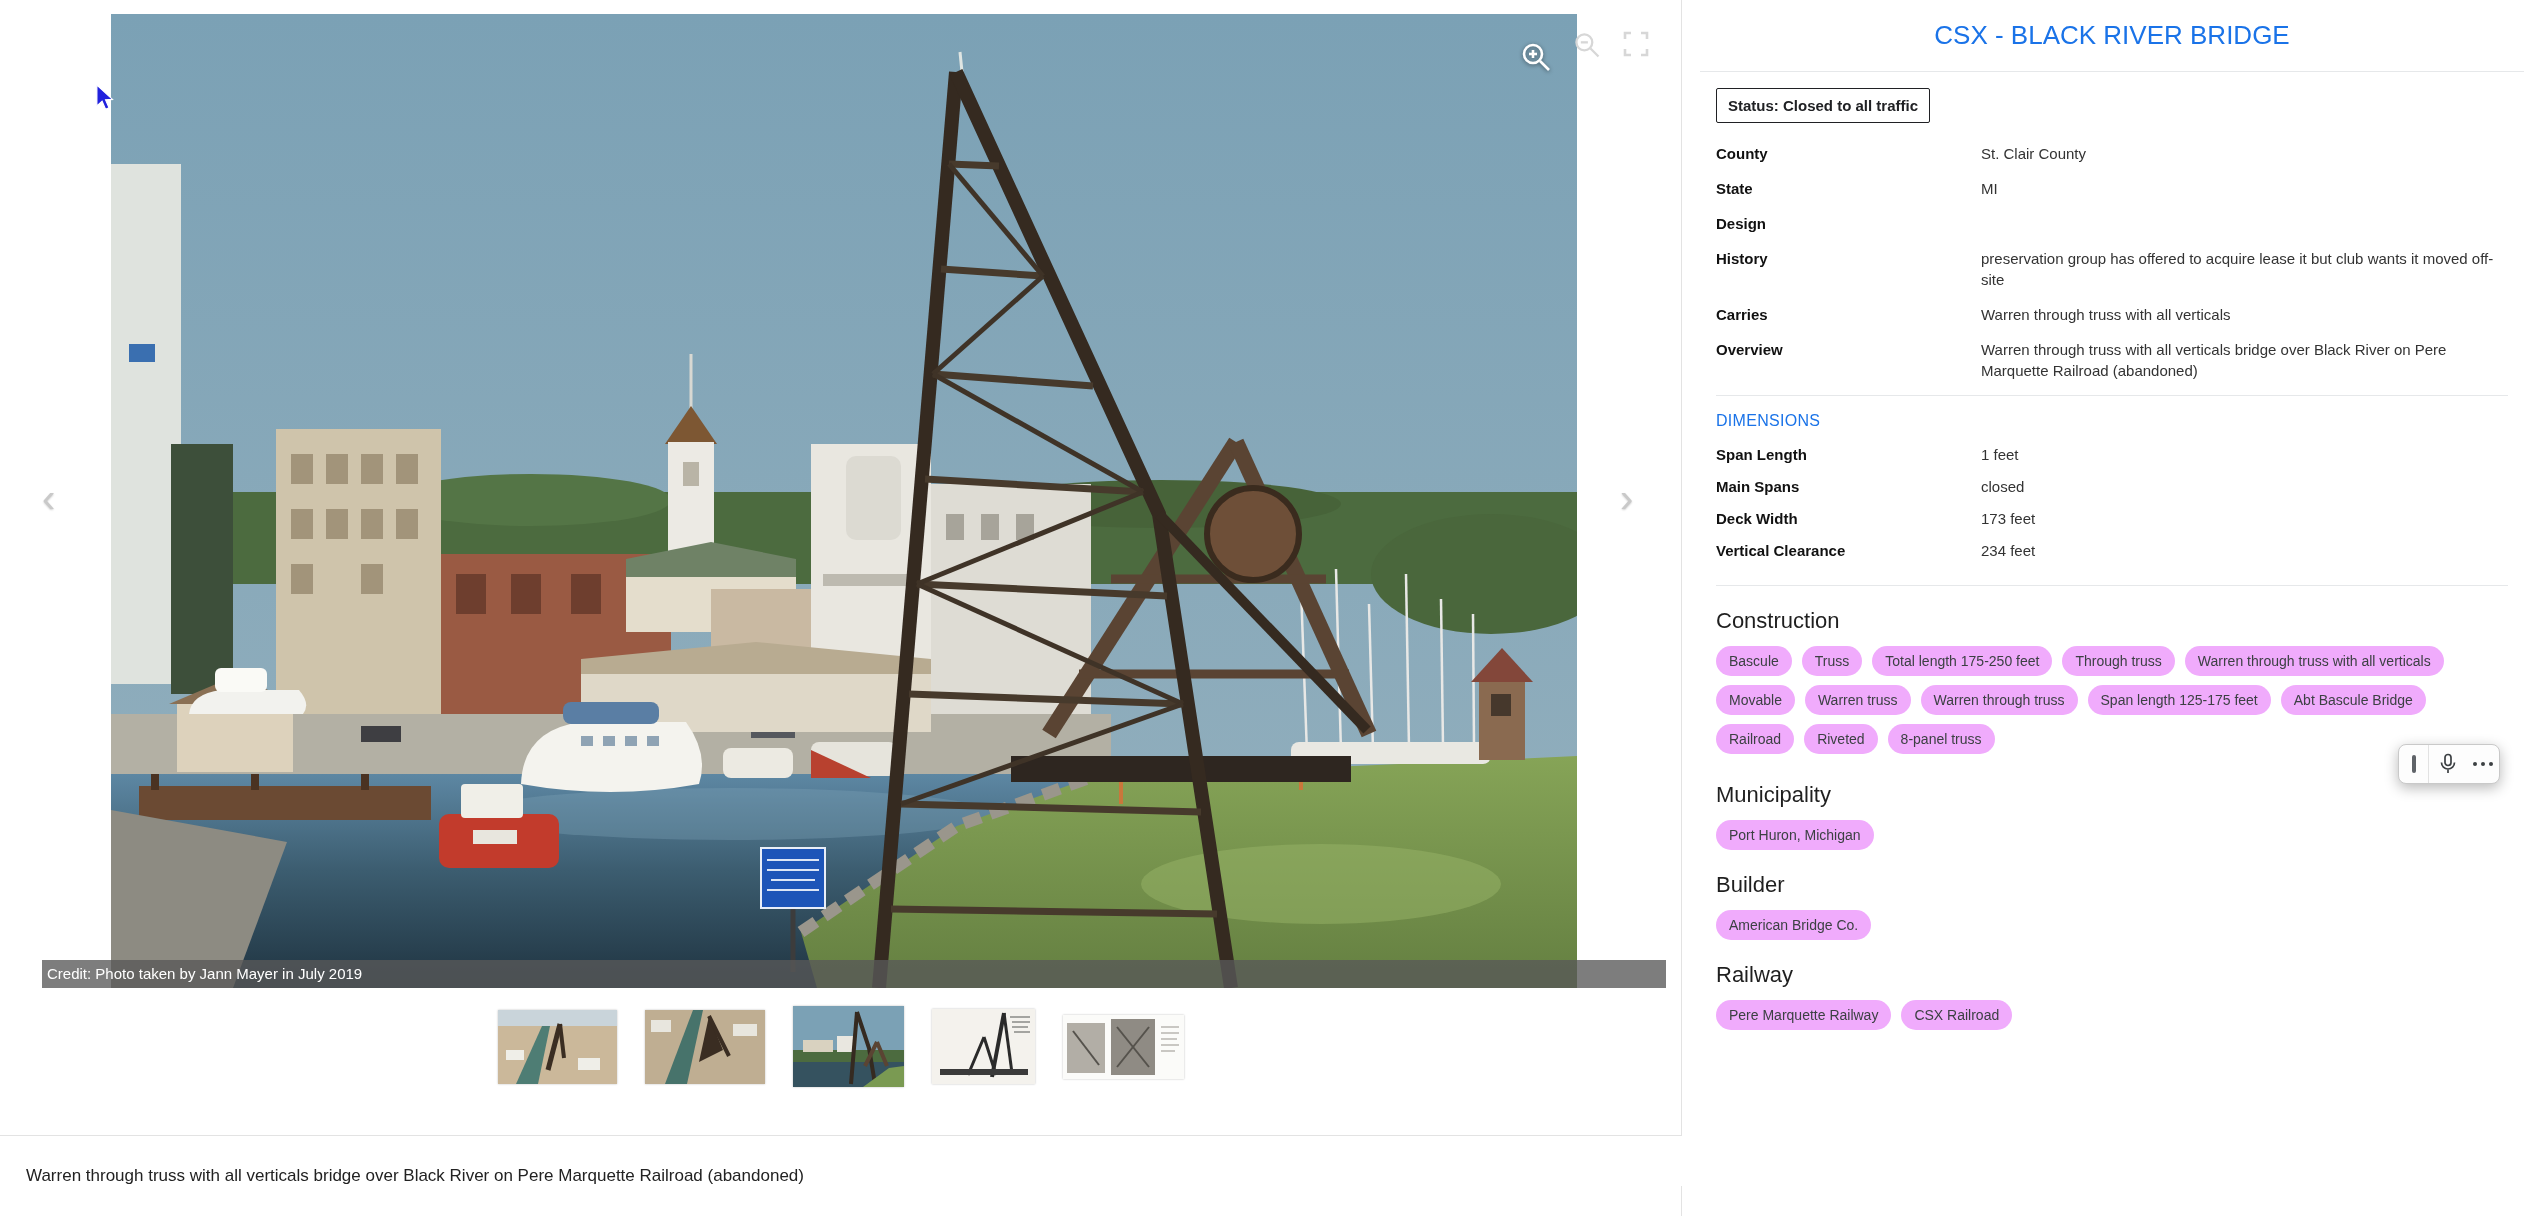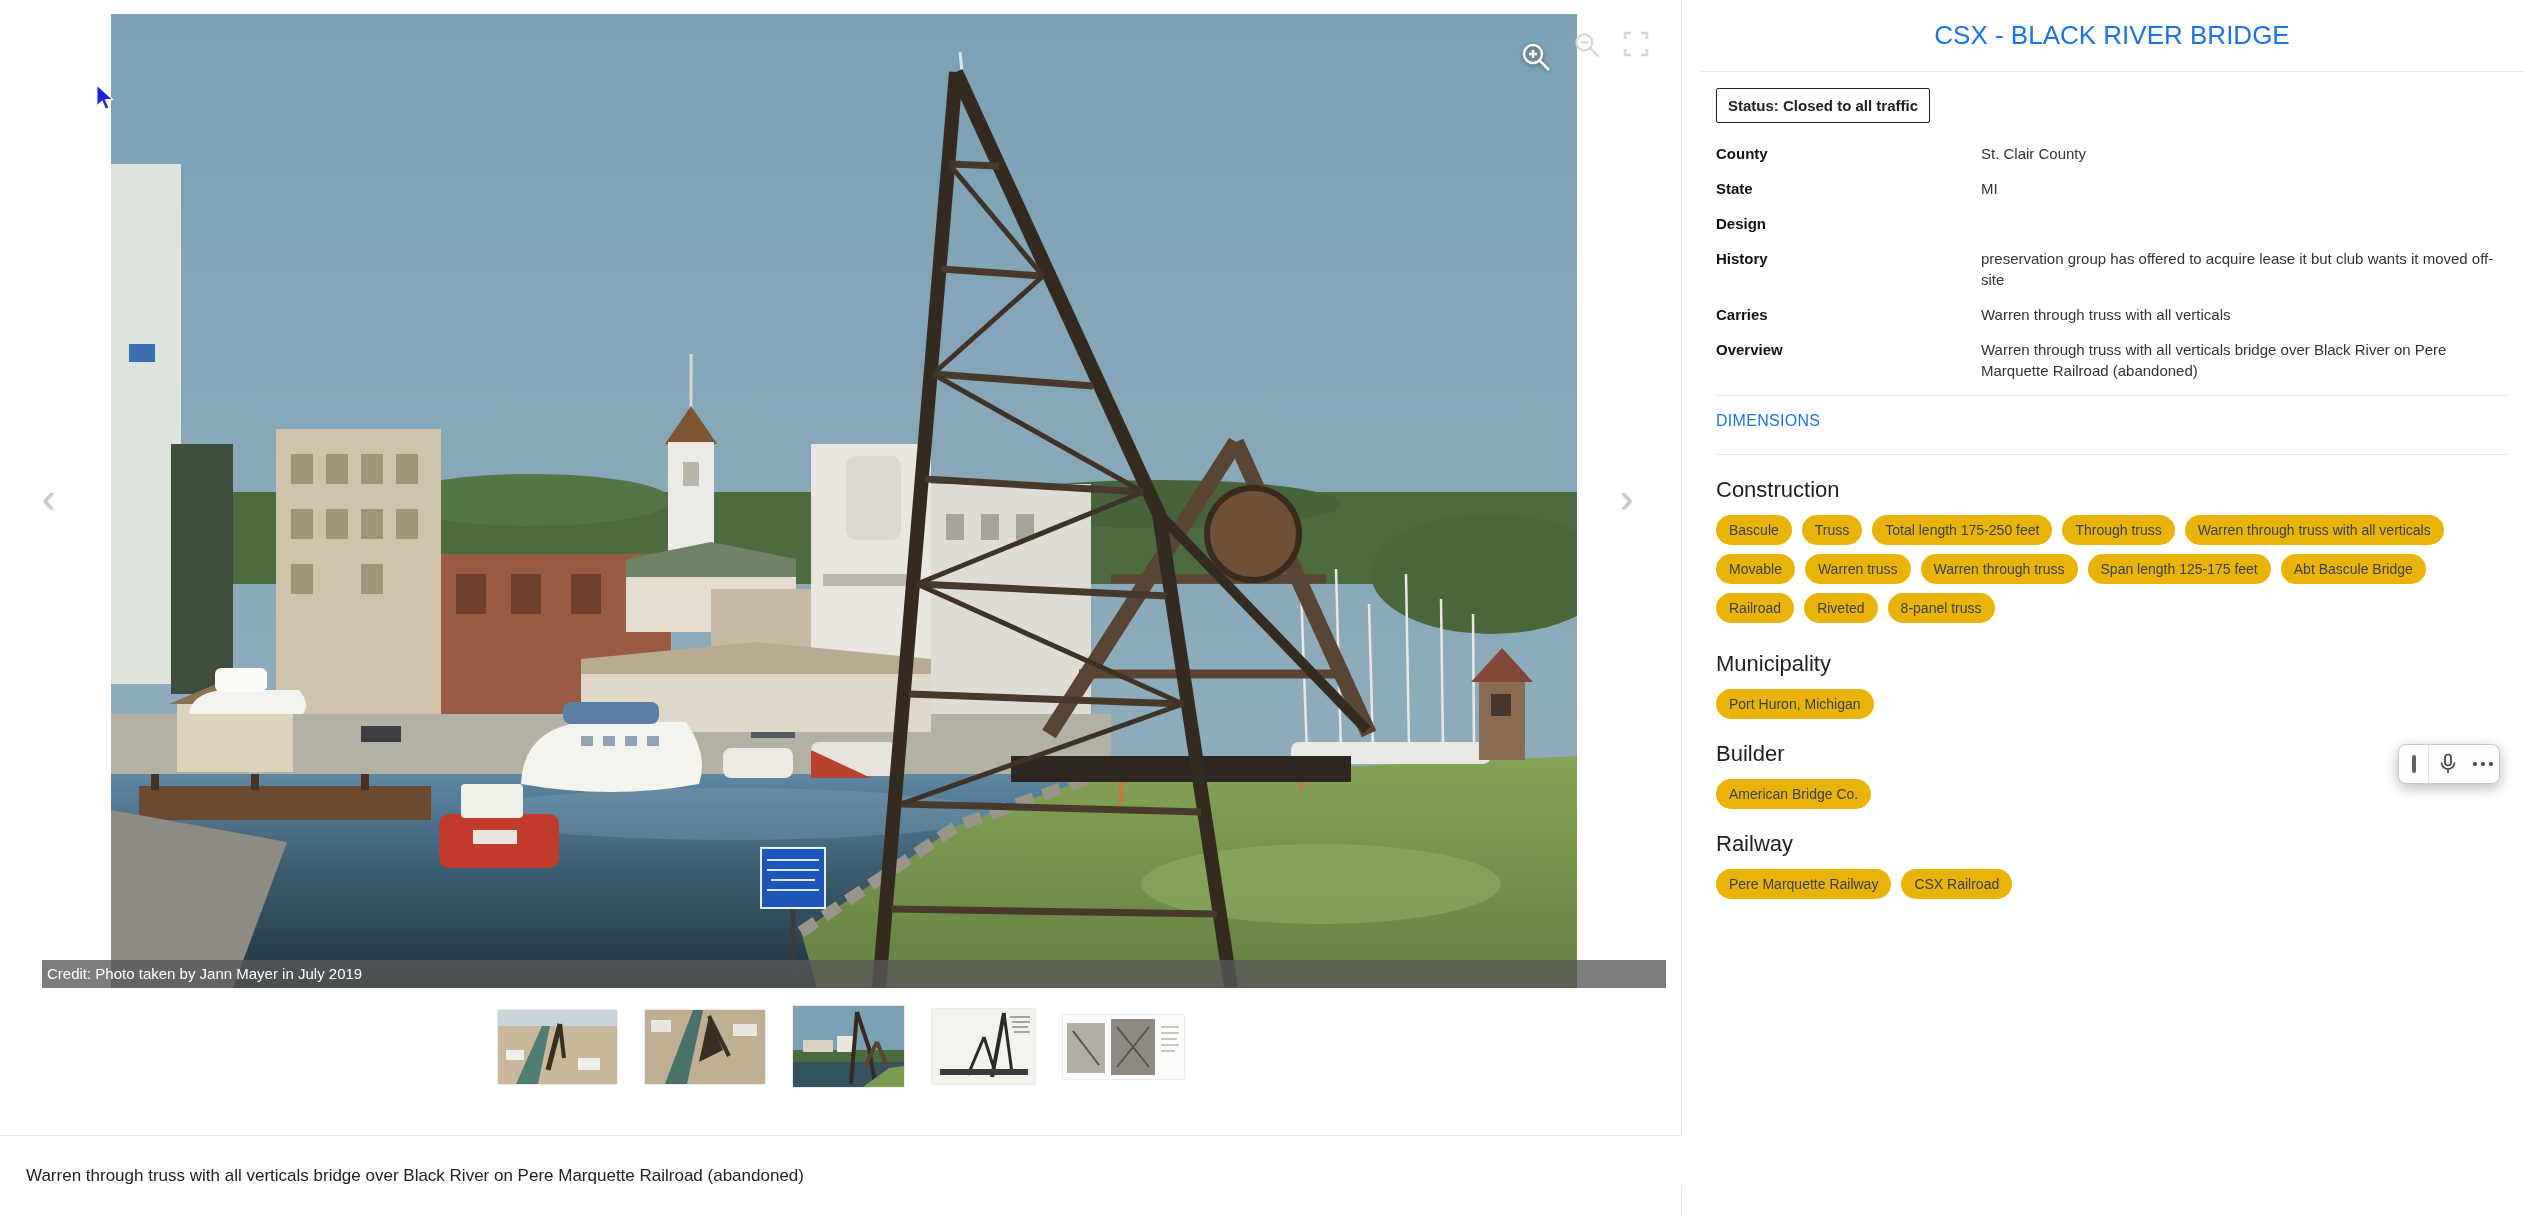--- a/index.html
+++ b/index.html
@@ -45,21 +45,21 @@
   .info-label { font-weight:700; color:#111; }
   .info-value { color:#333; }
   .dim-row { margin-bottom:11px; }
   .pdiv { border-top:1px solid #e6e8ea; margin-top:6px; }
   .pdiv.low { margin-top:24px; }
   .dims-heading { text-align:left; color:#1a73e8; font-size:16px; font-weight:500;
     margin:16px 0 14px; letter-spacing:.3px; }
   .sec-heading { font-size:22px; font-weight:400; color:#1f1f1f; margin-top:22px; }
   .sec-heading.construction { margin-top:22px; }
   .tags { display:flex; flex-wrap:wrap; gap:9px 10px; margin-top:12px; }
-  .tag { background:#eab308; border-radius:16px; padding:7px 13px; font-size:14px;
+  .tag { background:#f0abfc; border-radius:16px; padding:7px 13px; font-size:14px;
     color:#3c4043; line-height:16px; cursor:pointer; white-space:nowrap; }
 
   
   .float-toolbar { position:absolute; left:2398px; top:744px; width:102px; height:40px;
     background:#fdfdfd; border:1px solid #c9c9c9; border-radius:8px;
     box-shadow:0 4px 14px rgba(0,0,0,.28); display:flex; align-items:stretch; z-index:20; }
   .ft-seg { display:flex; align-items:center; justify-content:center; cursor:pointer; }
   .ft-caret { width:30px; border-right:1px solid #e2e2e2; }
   .ft-caret .bar { width:4px; height:18px; background:#5f6368; border-radius:2px; }
   .ft-mic { width:38px; }
@@ -374,20 +374,39 @@
       </div>
         <div class="info-row">
         <div class="info-label">Overview</div>
         <div class="info-value">Warren through truss with all verticals bridge over Black River on Pere Marquette Railroad (abandoned)</div>
       </div>
       </div>
 
     <div class="pdiv"></div>
     <div class="dims-heading">DIMENSIONS</div>
 
+    <div>
+
+    <div class="info-row dim-row">
+        <div class="info-label">Span Length</div>
+        <div class="info-value">1 feet</div>
+      </div>
+        <div class="info-row dim-row">
+        <div class="info-label">Main Spans</div>
+        <div class="info-value">closed</div>
+      </div>
+        <div class="info-row dim-row">
+        <div class="info-label">Deck Width</div>
+        <div class="info-value">173 feet</div>
+      </div>
+        <div class="info-row dim-row">
+        <div class="info-label">Vertical Clearance</div>
+        <div class="info-value">234 feet</div>
+      </div>
+      </div>
 
     <div class="pdiv low"></div>
 
     <div class="sec-heading construction">Construction</div>
     <div class="tags">
 
     <span class="tag">Bascule</span>
         <span class="tag">Truss</span>
         <span class="tag">Total length 175-250 feet</span>
         <span class="tag">Through truss</span>

